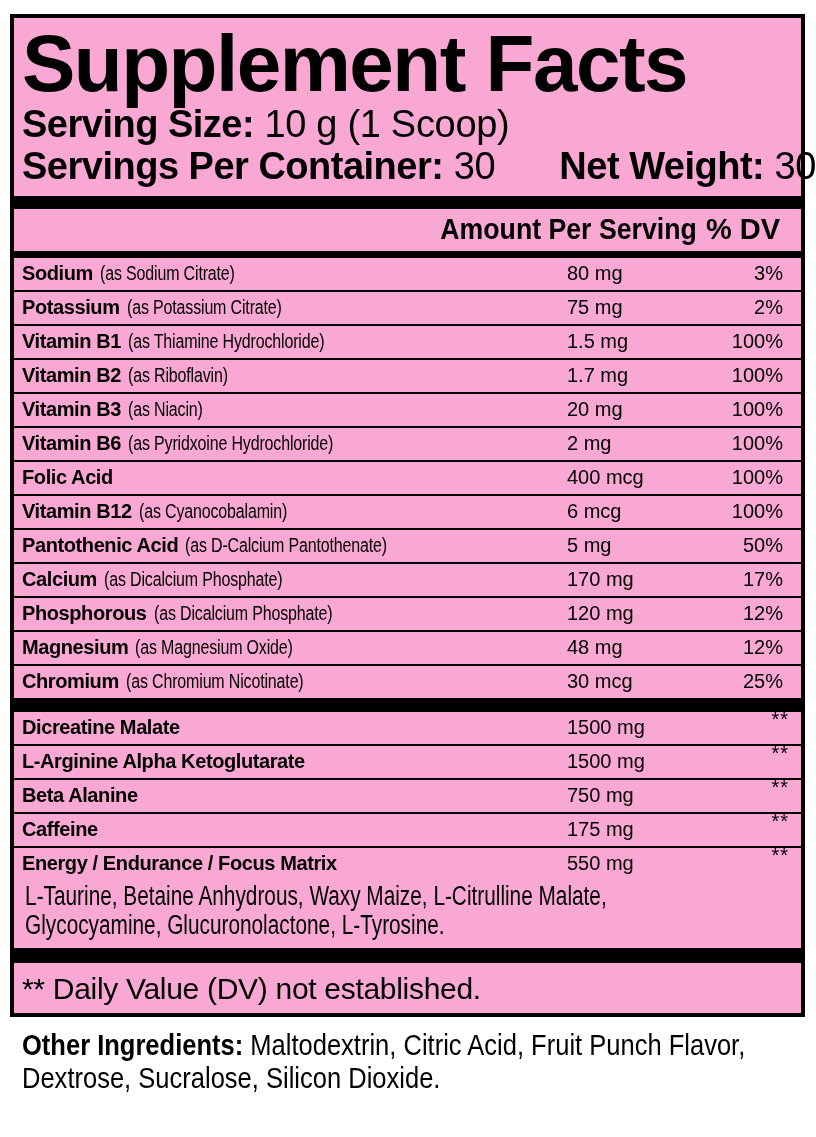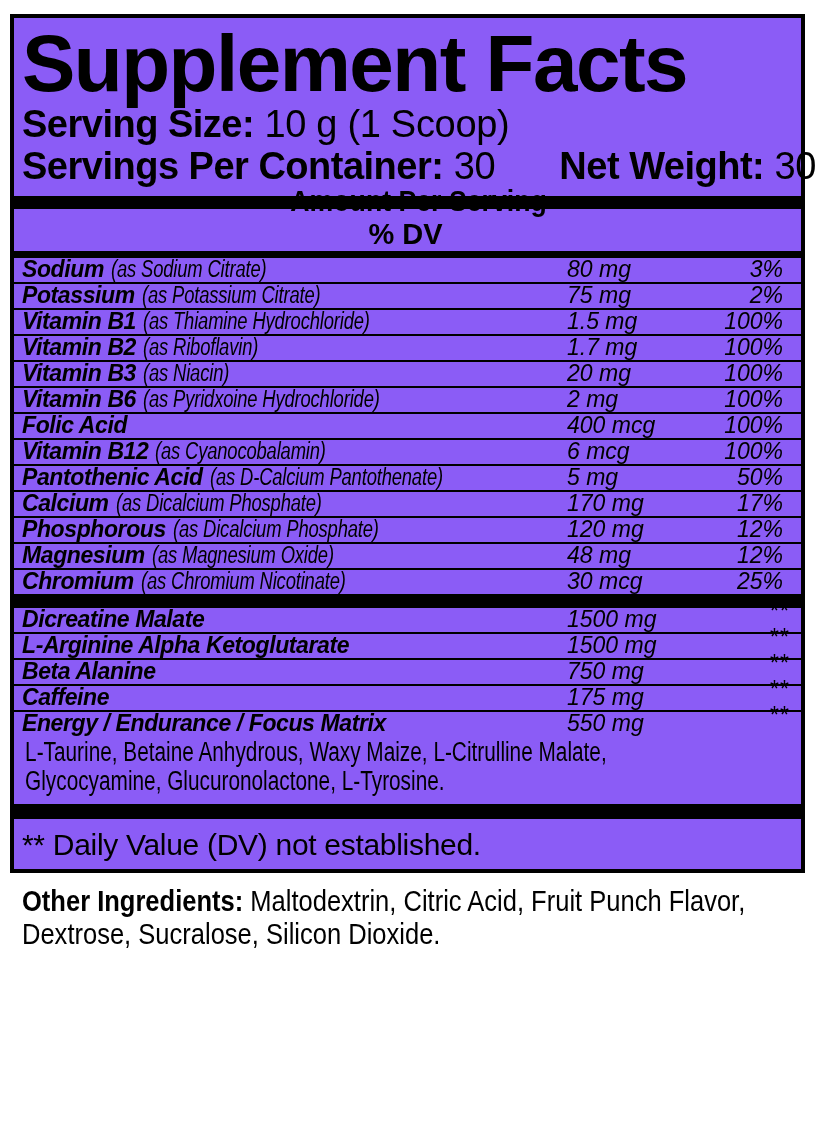--- a/index.html
+++ b/index.html
@@ -9,21 +9,21 @@
     height: 1137px;
     background: #ffffff;
     color: #000000;
     font-family: "Liberation Sans", sans-serif;
     overflow: hidden;
   }
   .label-box {
     margin: 14px 11px 0 10px;
     border: 4px solid #000;
     padding: 0 8px;
-    background: #8b5cf6;
+    background: #f9a8d4;
   }
   .title {
     font-size: 80px;
     font-weight: bold;
     letter-spacing: -1.5px;
     line-height: 0.97;
     margin-top: 7px;
     white-space: nowrap;
   }
   .serving-line {
@@ -39,41 +39,39 @@
   .bar-med    { height: 7px; }
   .bar-thick2 { height: 14px; }
   .bar-thick3 { height: 15px; }
   .row-header {
     display: flex;
     justify-content: flex-end;
     align-items: center;
     height: 42px;
     font-weight: bold;
     font-size: 29px;
-    flex-direction: column;
   }
   .hdr-amt {
     display: inline-block;
     transform: scaleX(0.92);
     transform-origin: 100% 50%;
     white-space: nowrap;
   }
   .hdr-dv {
     width: 96px;
     flex-shrink: 0;
     text-align: center;
     padding-right: 4px;
     white-space: nowrap;
   }
   .row {
     display: flex;
     align-items: center;
-    height: 24px;
-    font-size: 23px;
-    font-style: italic;
+    height: 32px;
+    font-size: 20px;
   }
   .cell-name {
     flex: 1;
     min-width: 0;
     white-space: nowrap;
   }
   .cell-name b { letter-spacing: -0.4px; }
   .detail {
     display: inline-block;
     transform: scaleX(0.8);

